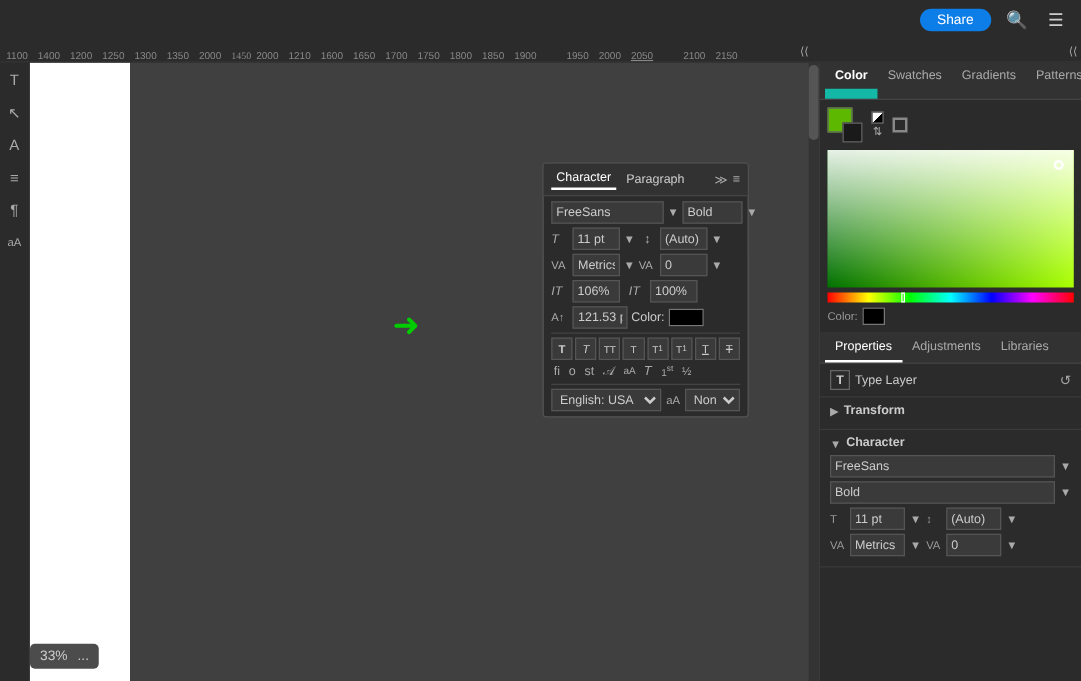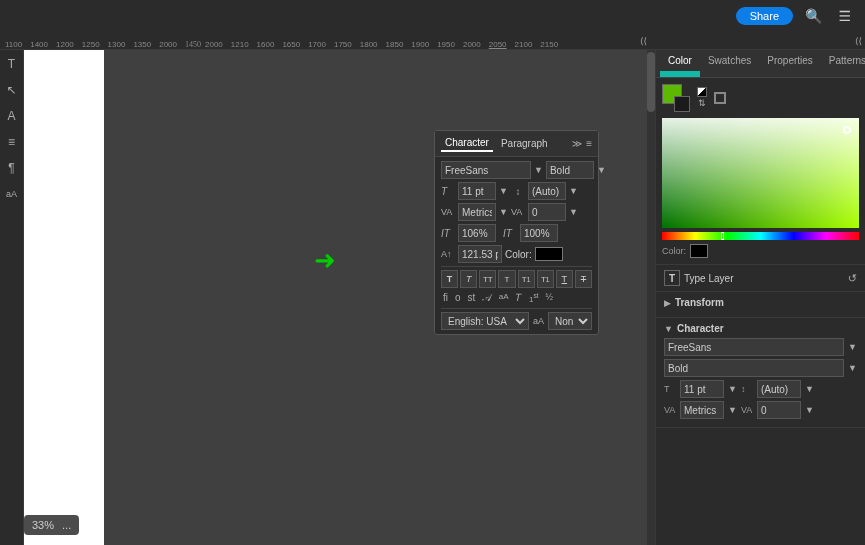--- a/index.html
+++ b/index.html
@@ -259,21 +259,22 @@
     }
     .rpt {
       font-size: 10px;
       color: #aaa;
       padding: 5px 8px;
       cursor: pointer;
       border-bottom: 2px solid transparent;
     }
     .rpt.active {
       color: #fff;
-      border-bottom: 6px solid #14b8a6;
+      border-bottom: 8px solid #14b8a6;
+      font-weight: bold;
     }
     .color-controls {
       padding: 6px;
     }
     .color-swatches-row {
       display: flex;
       gap: 3px;
       margin-bottom: 6px;
       align-items: center;
     }
@@ -422,24 +423,24 @@
       <span style="font-size:8px; color:#888; margin-right:8px;">2000</span>
       <span style="font-size:8px; color:#888; margin-right:4px;font-family:Liberation Serif, serif;">1450</span>
       <span style="font-size:8px; color:#888; margin-right:8px;">2000</span>
       <span style="font-size:8px; color:#888; margin-right:8px;">1210</span>
       <span style="font-size:8px; color:#888; margin-right:8px;">1600</span>
       <span style="font-size:8px; color:#888; margin-right:8px;">1650</span>
       <span style="font-size:8px; color:#888; margin-right:8px;">1700</span>
       <span style="font-size:8px; color:#888; margin-right:8px;text-align:right;">1750</span>
       <span style="font-size:8px; color:#888; margin-right:8px;">1800</span>
       <span style="font-size:8px; color:#888; margin-right:8px;">1850</span>
-      <span style="font-size:8px; color:#888; margin-right:8px;">1900</span>
+      <span style="font-size:8px; color:#888; margin-right:24px;">1900</span>
       <span style="font-size:8px; color:#888; margin-right:8px;">1950</span>
       <span style="font-size:8px; color:#888; margin-right:8px;">2000</span>
-      <span style="font-size:8px; color:#888; margin-right:8px;text-decoration:underline;">2050</span>
+      <span style="font-size:8px; color:#888; margin-right:24px;text-decoration:underline;">2050</span>
       <span style="font-size:8px; color:#888; margin-right:8px;">2100</span>
       <span style="font-size:8px; color:#888;">2150</span>
     </div>
   </div>
 
   <div style="position:absolute; right:215px; top:0; font-size:9px; color:#aaa; cursor:pointer; padding:2px 3px; height:100%; display:flex; align-items:center;">⟨⟨</div>
   <div style="position:absolute; right:0; top:0; font-size:9px; color:#aaa; cursor:pointer; padding:2px 3px; height:100%; display:flex; align-items:center;">⟨⟨</div>
 </div>
 
 <div class="main-area">
@@ -562,21 +563,21 @@
       <div class="scrollbar-thumb"></div>
     </div>
   </div>
 
   <div class="right-panel">
 
     <div class="color-panel">
       <div class="right-panel-tabs">
         <span class="rpt active">Color</span>
         <span class="rpt">Swatches</span>
-        <span class="rpt">Properties</span>
+        <span class="rpt">Gradients</span>
         <span class="rpt">Patterns</span>
       </div>
       <div class="color-controls">
 
         <div class="color-swatches-row">
           <div style="position:relative; width:28px; height:28px;">
             <div style="position:absolute; top:0; left:0; width:20px; height:20px; background:#5cb800; border:1px solid #666; cursor:pointer;"></div>
             <div style="position:absolute; bottom:0; right:0; width:16px; height:16px; background:#1a1a1a; border:1px solid #666; cursor:pointer;"></div>
           </div>
           <div style="display:flex; flex-direction:column; gap:2px; margin-left:4px;">
@@ -597,20 +598,25 @@
         </div>
 
         <div class="color-row-right">
           <span style="font-size:9px; color:#999;">Color:</span>
           <div class="color-swatch-r" style="background:#000;"></div>
         </div>
       </div>
     </div>
 
     <div class="props-panel">
+      <div class="props-tabs">
+        <span class="pt active">Properties</span>
+        <span class="pt">Adjustments</span>
+        <span class="pt">Libraries</span>
+      </div>
 
       <div class="props-section">
         <div class="type-layer-row">
           <div class="T-icon">T</div>
           <span>Type Layer</span>
           <span class="reset-icon">↺</span>
         </div>
       </div>
 
       <div class="props-section">

